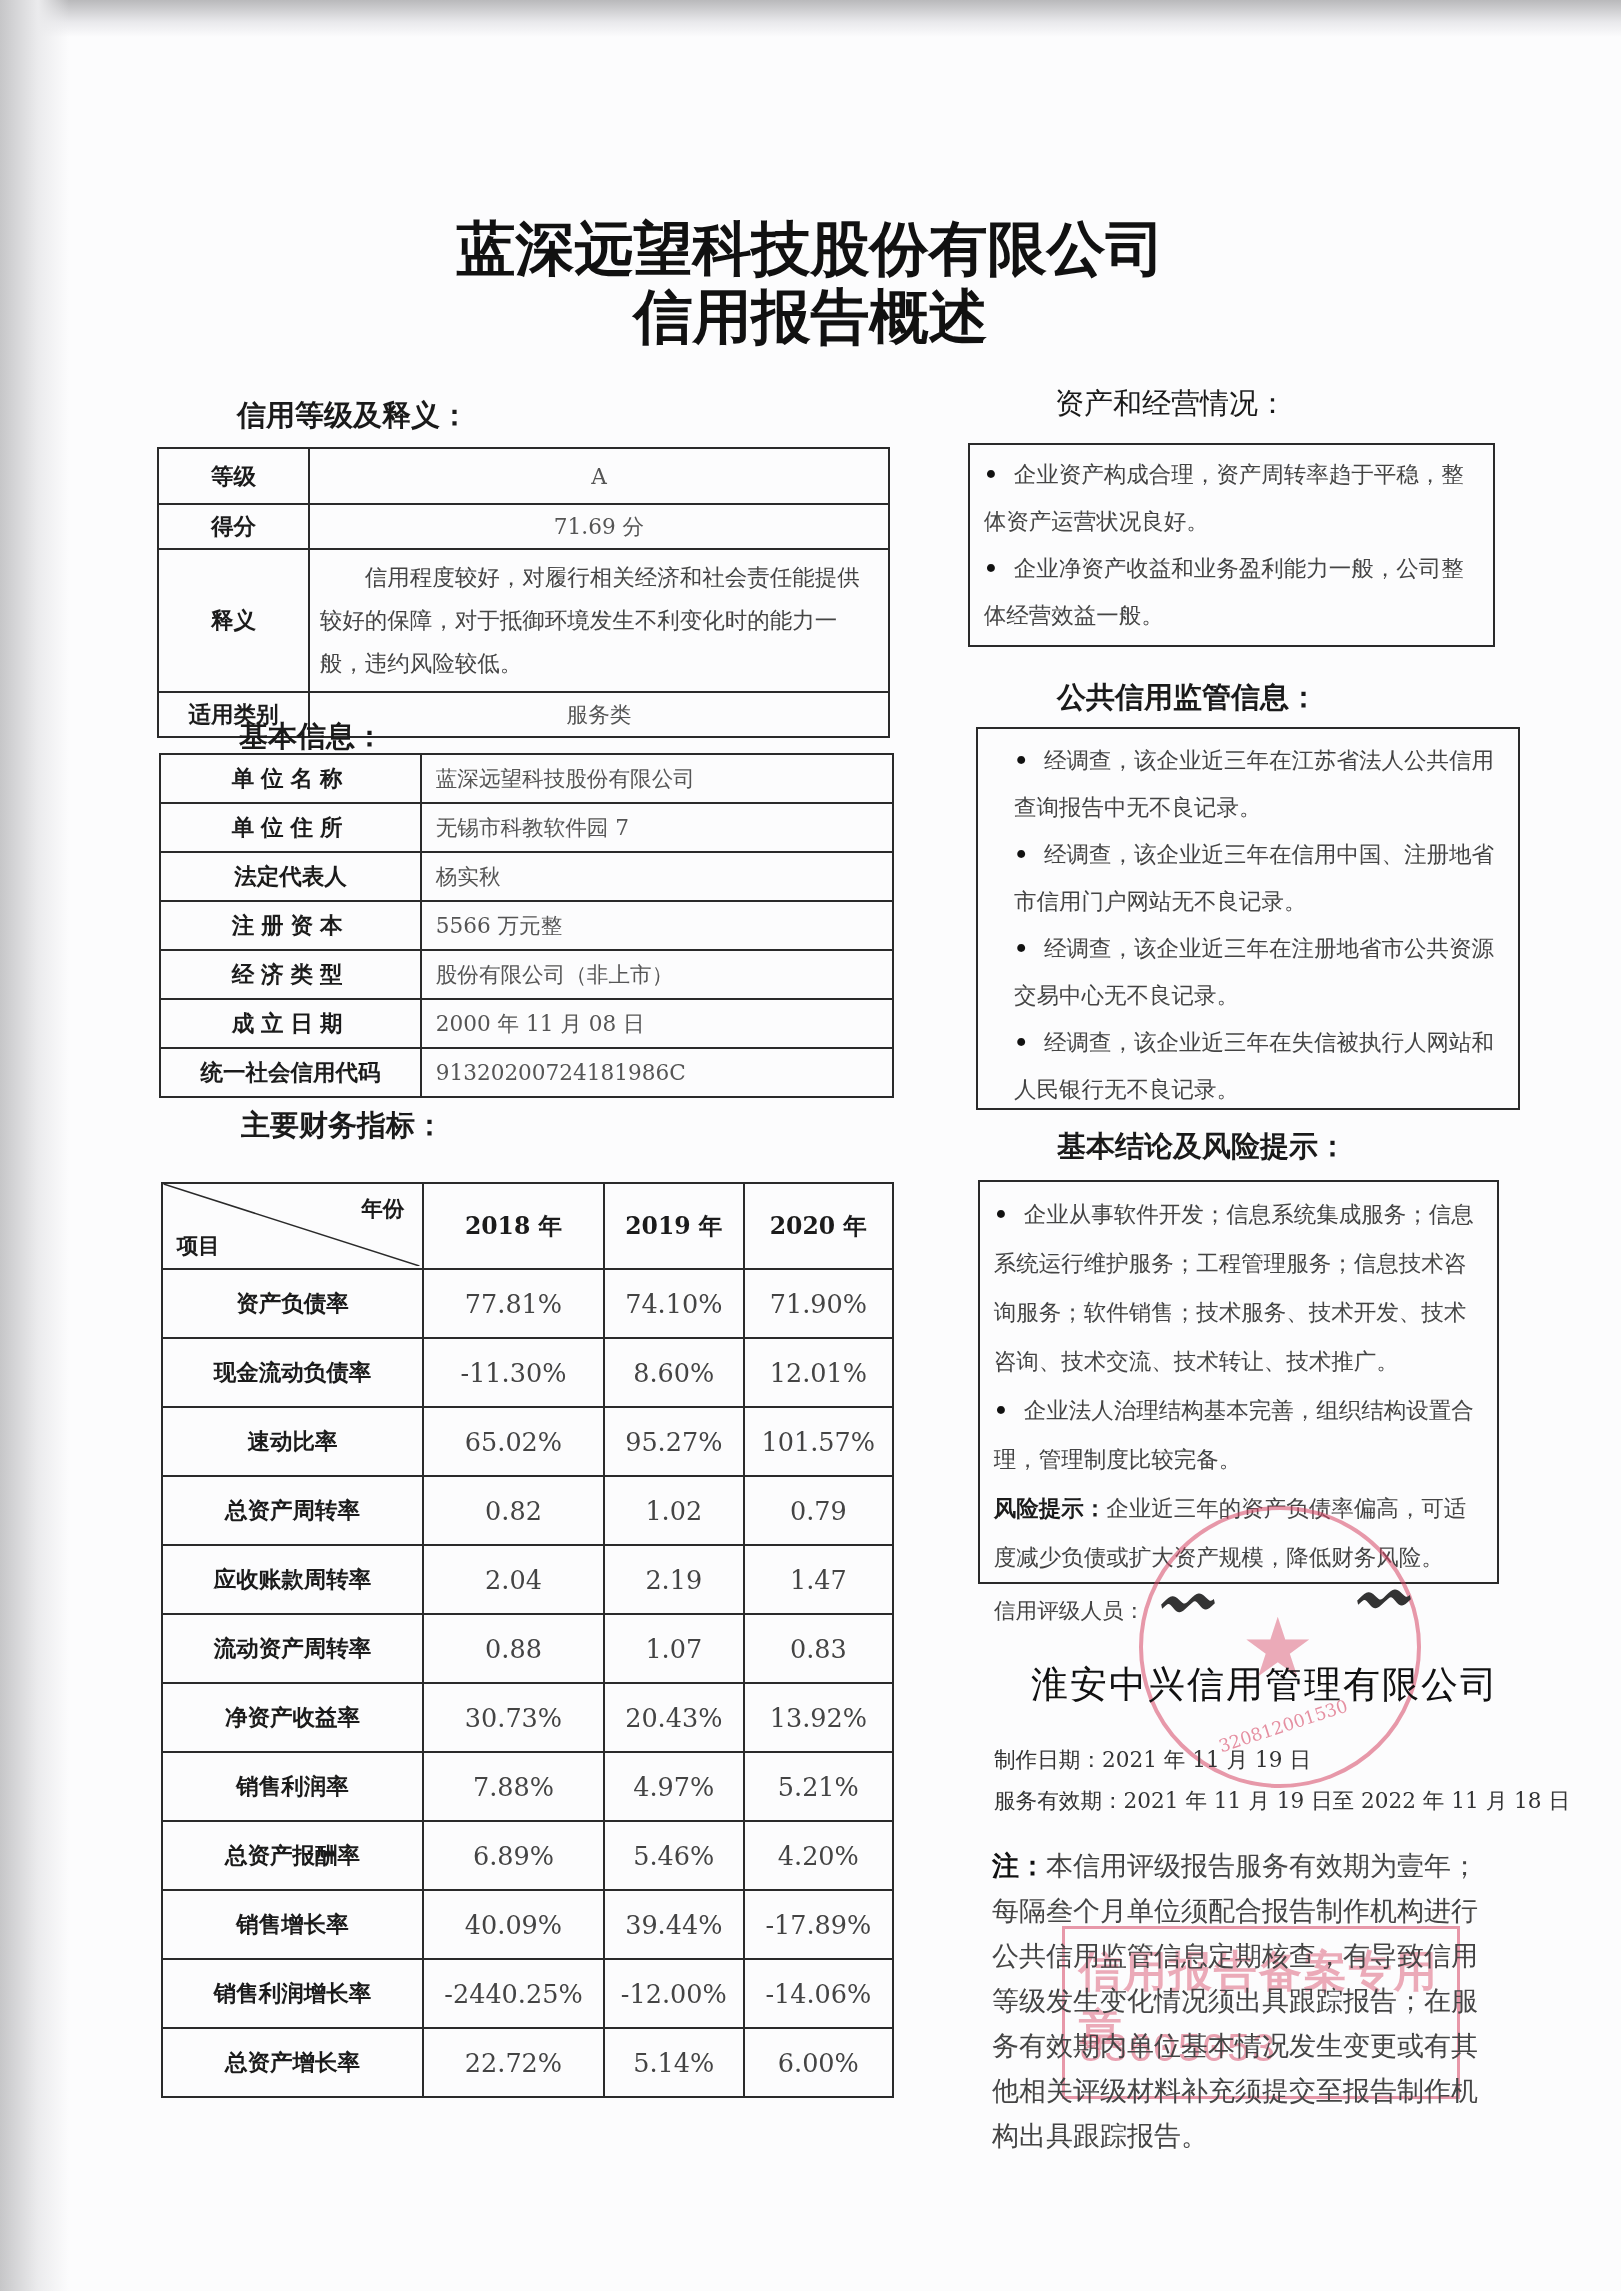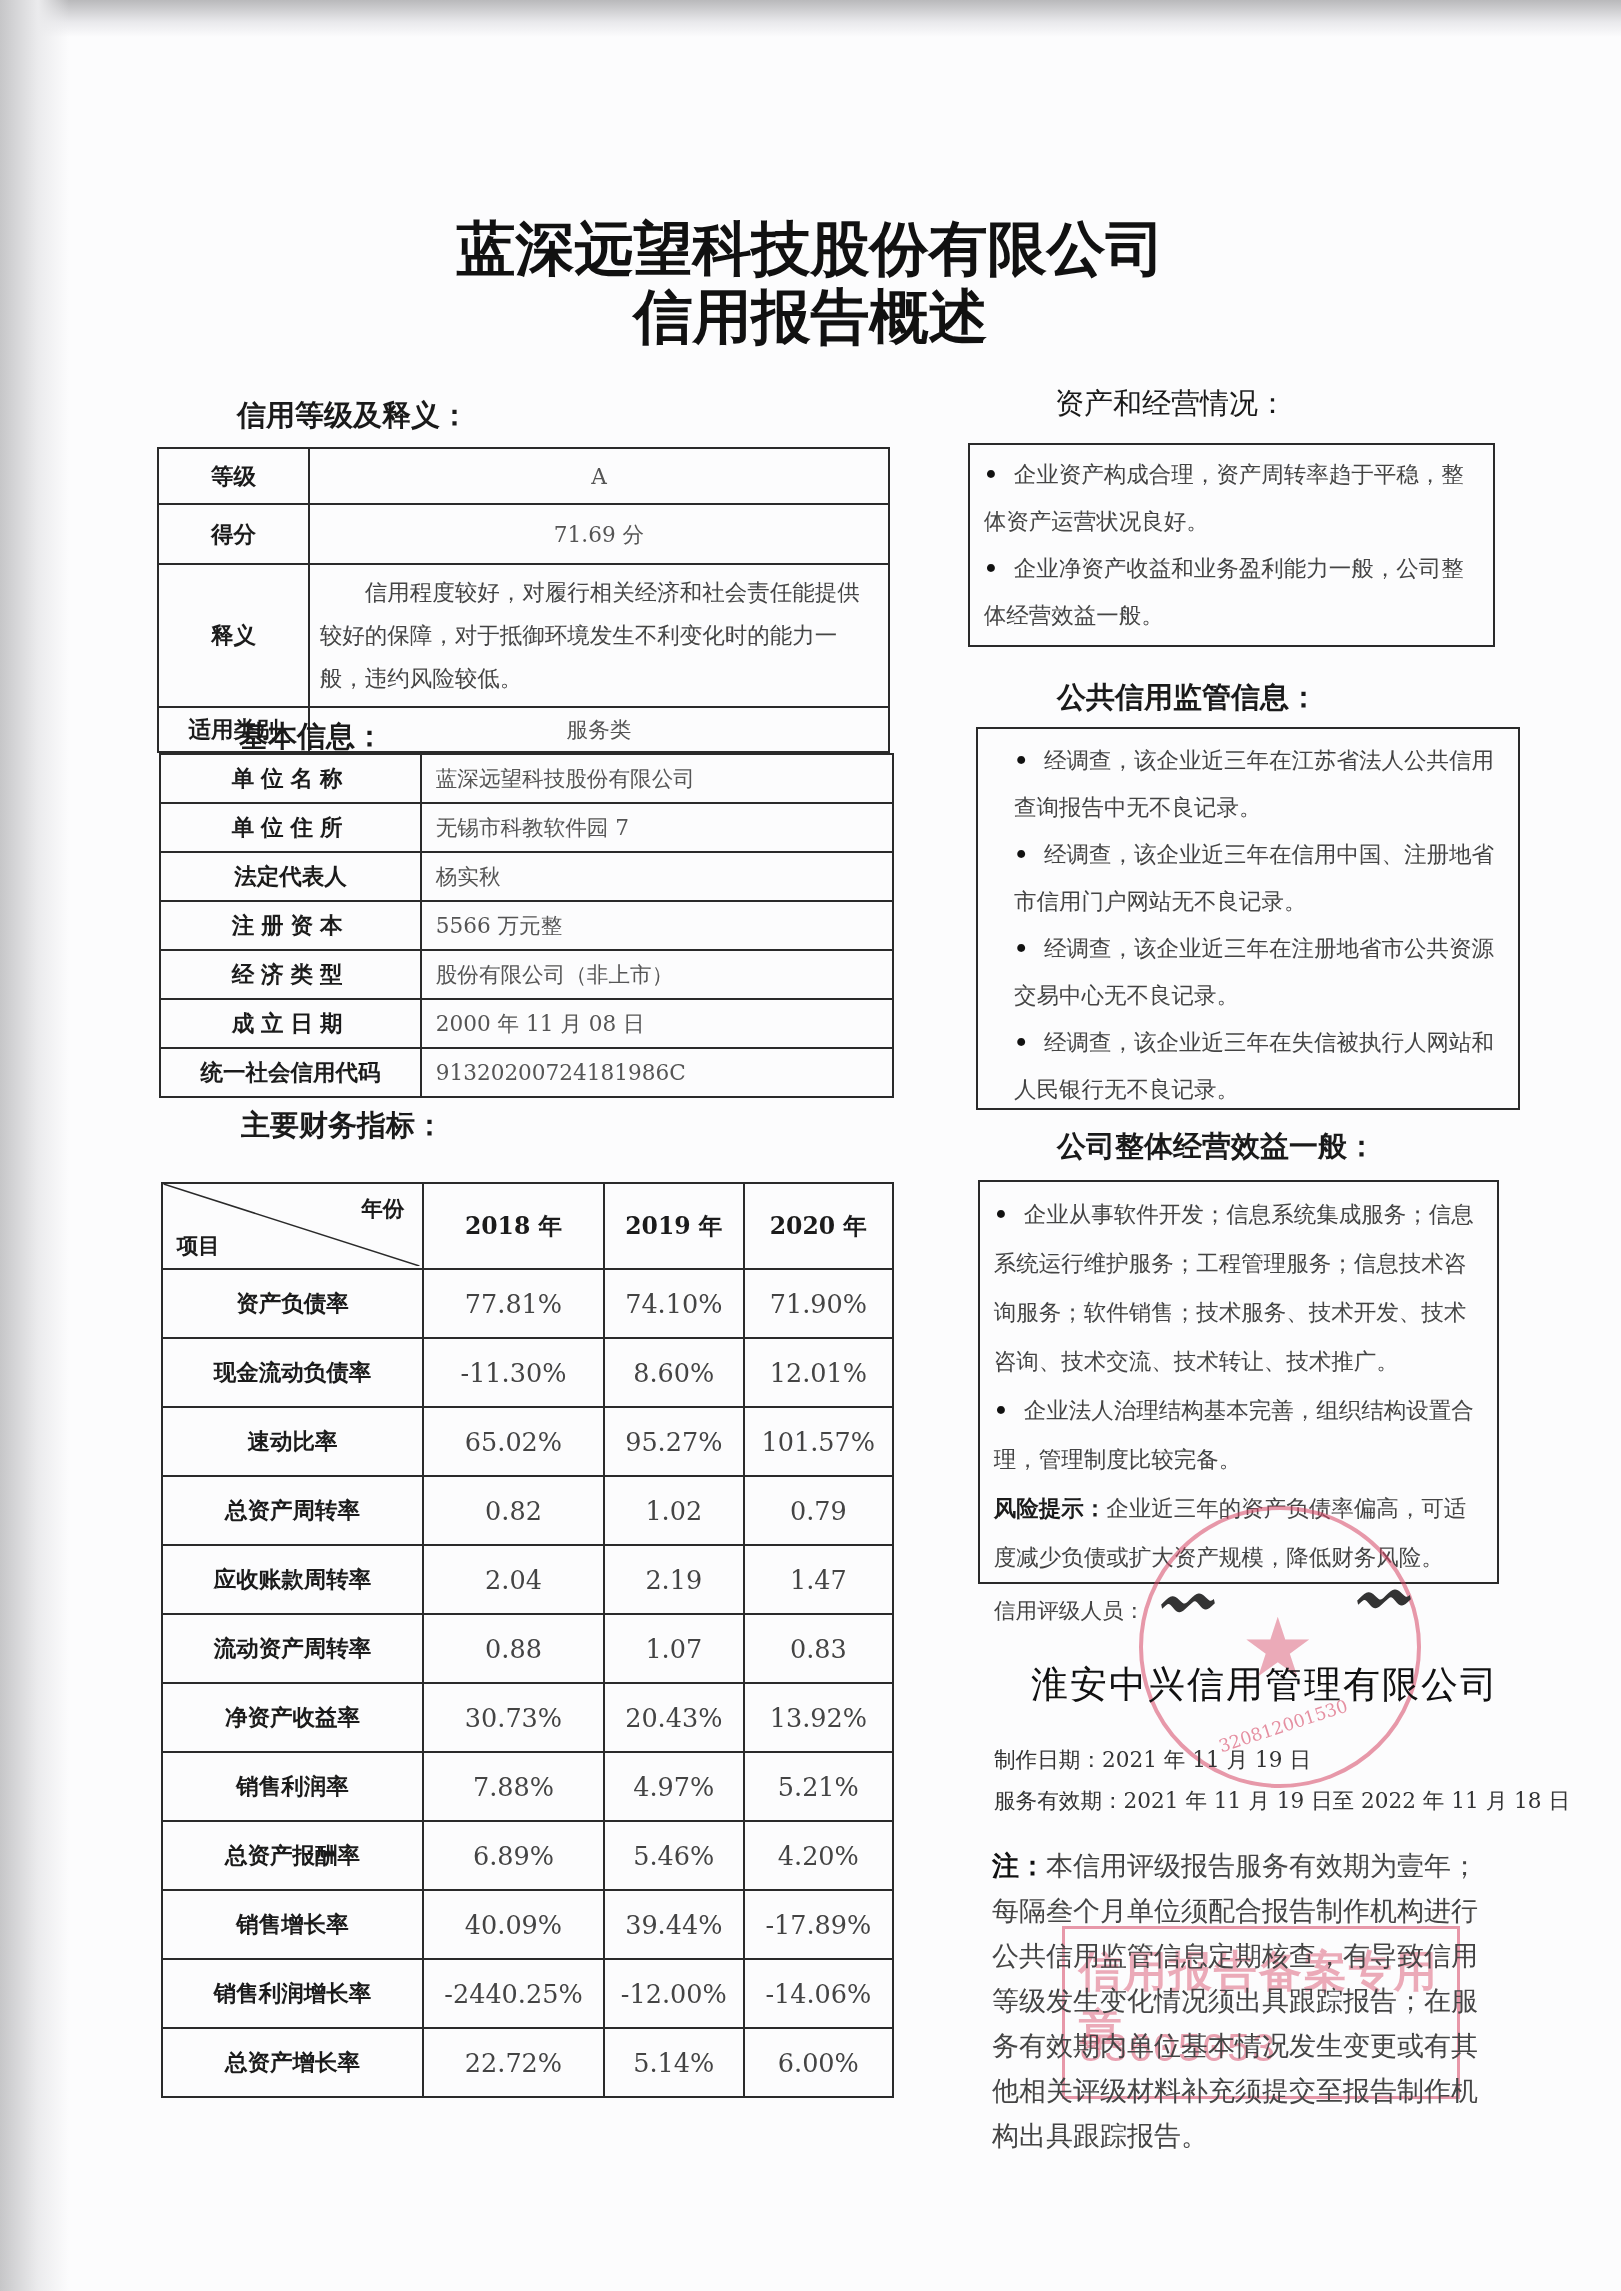--- a/index.html
+++ b/index.html
@@ -98,21 +98,21 @@
 <div class="title l1">蓝深远望科技股份有限公司</div>
 <div class="title l2">信用报告概述</div>
 
 <div class="sec-h" style="left:237px; top:396px;">信用等级及释义：</div>
 <table id="grade-table">
   <tbody>
       <tr style="height:56px;">
     <td class="k">等级</td>
     <td class="v">A</td>
   </tr>
-  <tr style="height:60px;">
+  <tr style="height:45px;">
     <td class="k">得分</td>
     <td class="v">71.69 分</td>
   </tr>
   <tr>
     <td class="k">释义</td>
     <td class="desc">信用程度较好，对履行相关经济和社会责任能提供较好的保障，对于抵御环境发生不利变化时的能力一般，违约风险较低。</td>
   </tr>
   <tr style="height:45px;">
     <td class="k">适用类别</td>
     <td class="v">服务类</td>
@@ -253,21 +253,21 @@
 </div>
 
 <div class="sec-h" style="left:1057px; top:678px;">公共信用监管信息：</div>
 <div id="reg-box" class="rbox">
   <p><span class="bullet">•</span><span>经调查，该企业近三年在江苏省法人公共信用查询报告中无不良记录。</span></p>
   <p><span class="bullet">•</span><span>经调查，该企业近三年在信用中国、注册地省市信用门户网站无不良记录。</span></p>
   <p><span class="bullet">•</span><span>经调查，该企业近三年在注册地省市公共资源交易中心无不良记录。</span></p>
   <p><span class="bullet">•</span><span>经调查，该企业近三年在失信被执行人网站和人民银行无不良记录。</span></p>
 </div>
 
-<div class="sec-h" style="left:1057px; top:1127px;">公司整体经营效益一般：</div>
+<div class="sec-h" style="left:1057px; top:1127px;">基本结论及风险提示：</div>
 <div id="concl-box" class="rbox">
   <p><span class="bullet">•</span><span>企业从事软件开发；信息系统集成服务；信息系统运行维护服务；工程管理服务；信息技术咨询服务；软件销售；技术服务、技术开发、技术咨询、技术交流、技术转让、技术推广。</span></p>
   <p><span class="bullet">•</span><span>企业法人治理结构基本完善，组织结构设置合理，管理制度比较完备。</span></p>
   <p><span class="riskhead">风险提示：</span><span>企业近三年的资产负债率偏高，可适度减少负债或扩大资产规模，降低财务风险。</span></p>
 </div>
 
 <div class="stamp-round">
   <span class="star">★</span>
   <span class="code">320812001530</span>
 </div>

